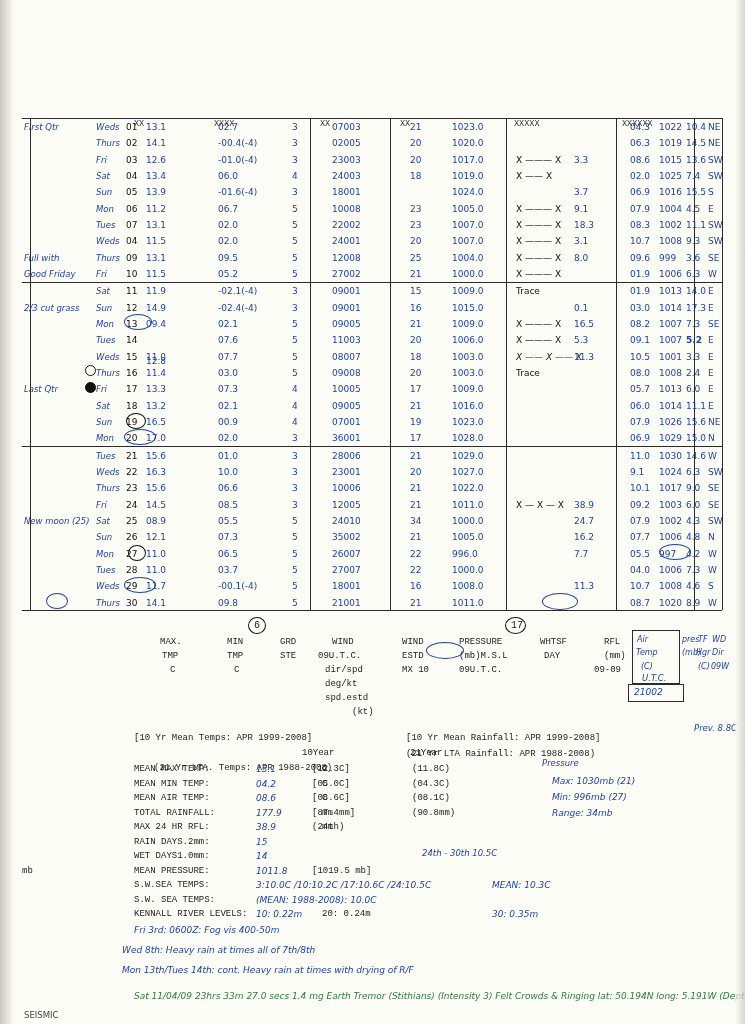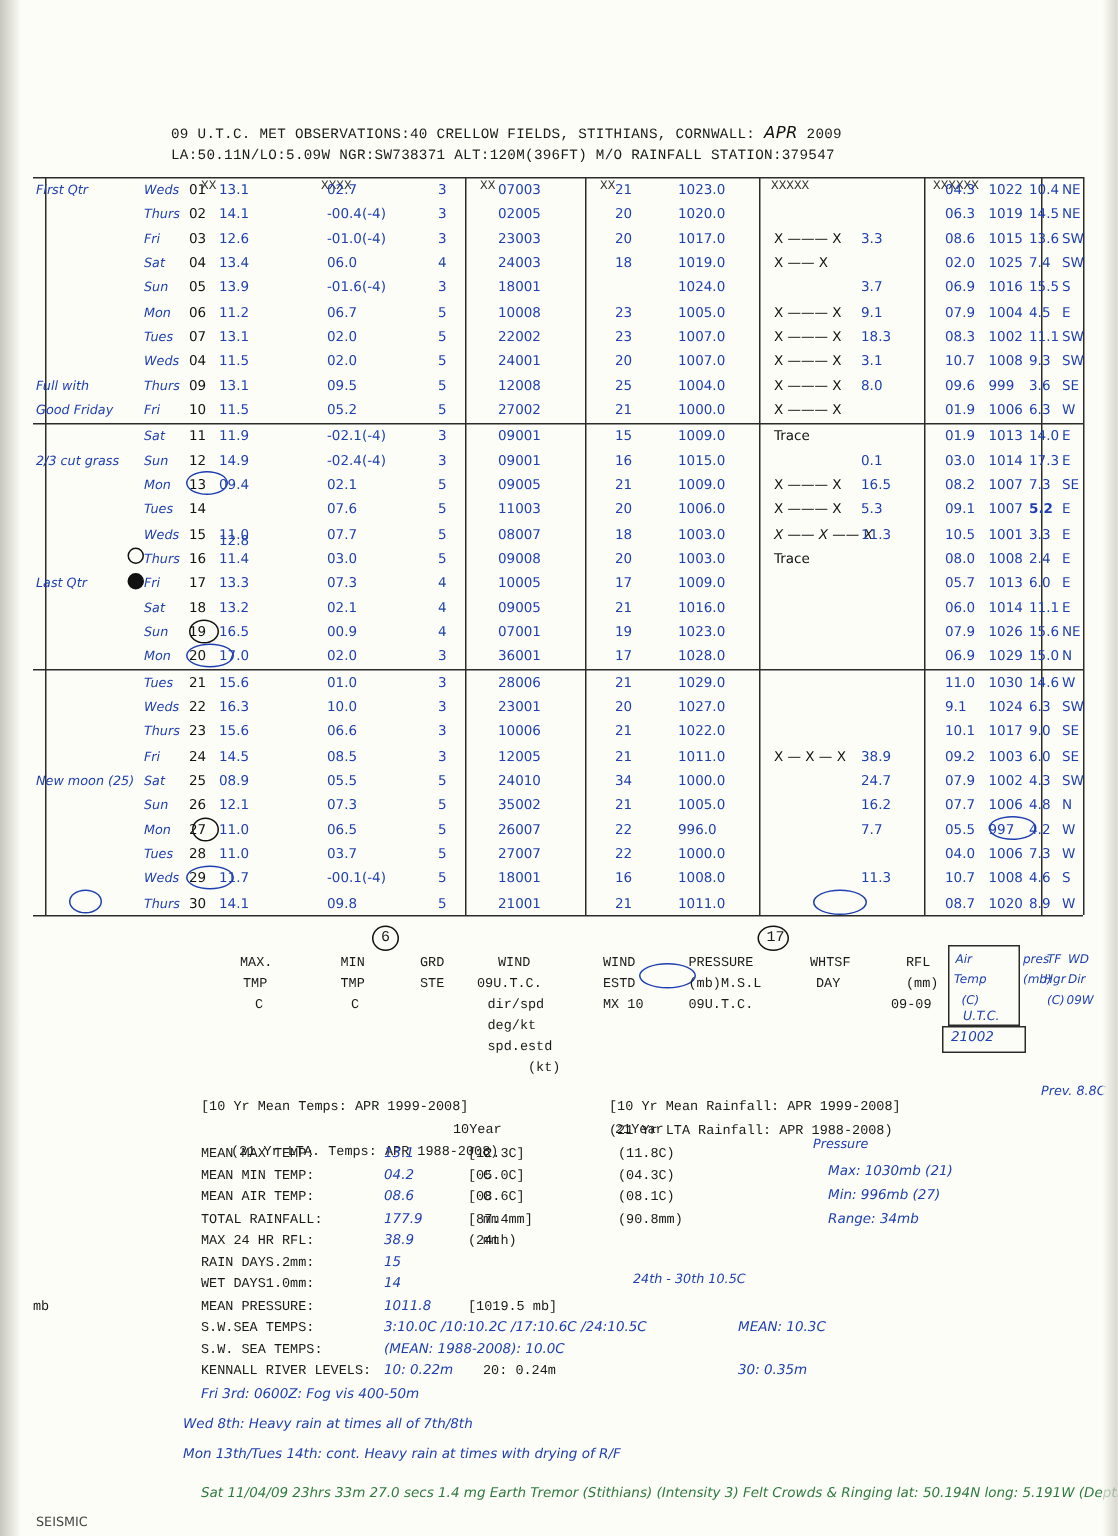--- a/index.html
+++ b/index.html
@@ -59,28 +59,20 @@
   .nt{position:absolute;white-space:nowrap;font-family:"DejaVu Sans", sans-serif;font-style:italic;color:#1d3fb0;}
   .nt-g{position:absolute;white-space:nowrap;font-family:"DejaVu Sans", sans-serif;font-style:italic;color:#2f7a3f;}
   .seismic{position:absolute;left:10px;top:1000px;font-size:8.5px;font-family:"DejaVu Sans", sans-serif;color:#444;}
 </style>
 </head>
 <body>
 
 <div id="page">
  <div class="sheet">
 
-  <div class="hdr">
-    <div class="l1">
-      <span>09 U.T.C. MET OBSERVATIONS:40 CRELLOW FIELDS, STITHIANS, CORNWALL:</span>
-      <span class="hand-b" style="font-size:11px;">APR</span>
-      <span>2009</span>
-    </div>
-    <div class="l2">LA:50.11N/LO:5.09W NGR:SW738371 ALT:120M(396FT) M/O RAINFALL STATION:379547</div>
-  </div>
 
   <div class="tbl">
 
     <div class="vl" style="left:8px;"></div>
     <div class="vl" style="left:288px;"></div>
     <div class="vl" style="left:368px;"></div>
     <div class="vl" style="left:484px;"></div>
     <div class="vl" style="left:594px;"></div>
     <div class="vl" style="left:672px;"></div>
     <div class="vl" style="left:700px;"></div>

